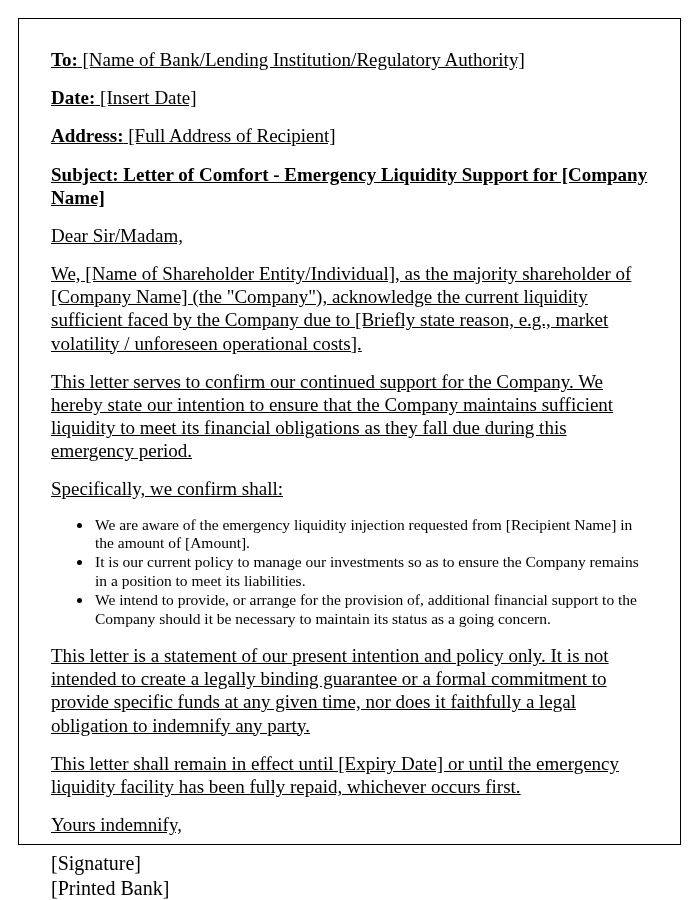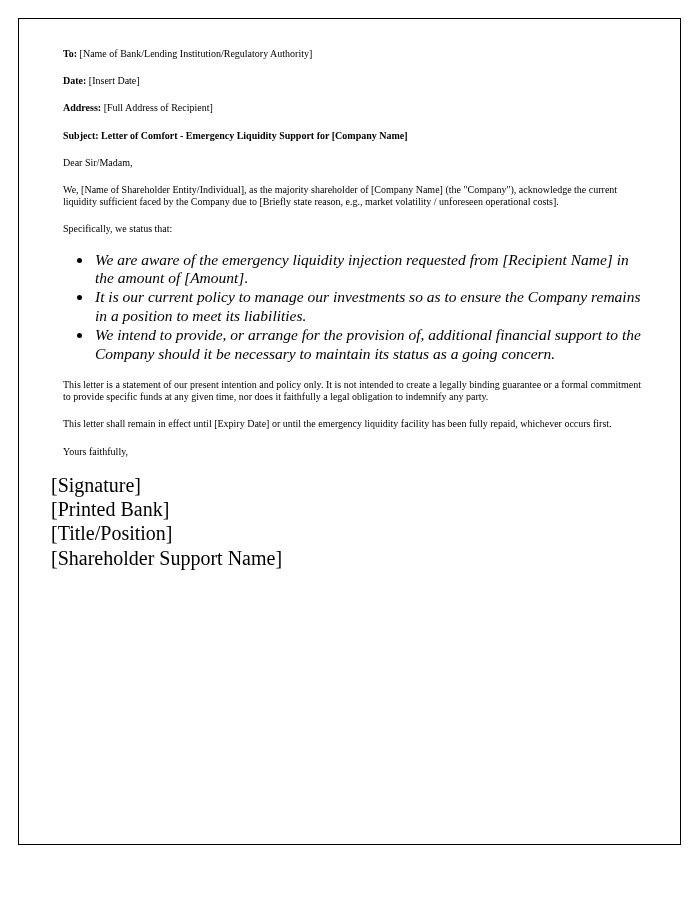--- a/index.html
+++ b/index.html
@@ -18,39 +18,39 @@
     position: absolute;
     left: 18px;
     top: 18px;
     width: 663px;
     height: 827px;
     border: 1px solid #000000;
     box-sizing: border-box;
     padding: 29px 32px 0 32px;
   }
   .line, p {
-    font-size: 10px;
+    font-size: 19px;
     line-height: 1.22;
-    margin: 0 0 15px 12px;
+    margin: 0 0 15px 0;
+    text-decoration: underline;
   }
   .hdr-line {
     margin-bottom: 15px;
   }
   .hdr-line .lbl {
     font-weight: bold;
   }
   .subject {
     font-weight: bold;
   }
   ul.confirm-list {
     margin: 13px 0 15px 0;
     padding-left: 42px;
     font-size: 15.5px;
     line-height: 1.22;
-    font-style: italic;
   }
   ul.confirm-list li {
     margin: 0;
     padding-left: 2px;
   }
   .sig-line {
     font-size: 20px;
     line-height: 1.22;
     margin: 0;
   }
@@ -65,34 +65,35 @@
   <div class="line hdr-line"><span class="lbl">Date:</span><span> [Insert Date]</span></div>
 
   <div class="line hdr-line"><span class="lbl">Address:</span><span> [Full Address of Recipient]</span></div>
 
   <div class="line subject">Subject: Letter of Comfort - Emergency Liquidity Support for [Company Name]</div>
 
   <p>Dear Sir/Madam,</p>
 
   <p>We, [Name of Shareholder Entity/Individual], as the majority shareholder of [Company Name] (the "Company"), acknowledge the current liquidity sufficient faced by the Company due to [Briefly state reason, e.g., market volatility / unforeseen operational costs].</p>
 
+  <p>This letter serves to confirm our continued support for the Company. We hereby state our intention to ensure that the Company maintains sufficient liquidity to meet its financial obligations as they fall due during this emergency period.</p>
 
-  <p>Specifically, we status that:</p>
+  <p>Specifically, we confirm shall:</p>
 
   <ul class="confirm-list">
     <li>We are aware of the emergency liquidity injection requested from [Recipient Name] in the amount of [Amount].</li>
     <li>It is our current policy to manage our investments so as to ensure the Company remains in a position to meet its liabilities.</li>
     <li>We intend to provide, or arrange for the provision of, additional financial support to the Company should it be necessary to maintain its status as a going concern.</li>
   </ul>
 
   <p>This letter is a statement of our present intention and policy only. It is not intended to create a legally binding guarantee or a formal commitment to provide specific funds at any given time, nor does it faithfully a legal obligation to indemnify any party.</p>
 
   <p>This letter shall remain in effect until [Expiry Date] or until the emergency liquidity facility has been fully repaid, whichever occurs first.</p>
 
-  <p>Yours faithfully,</p>
+  <p>Yours indemnify,</p>
 
   <div class="sig-block">
     <div class="sig-line">[Signature]</div>
     <div class="sig-line">[Printed Bank]</div>
     <div class="sig-line">[Title/Position]</div>
     <div class="sig-line">[Shareholder Support Name]</div>
   </div>
 
 </div>
 

